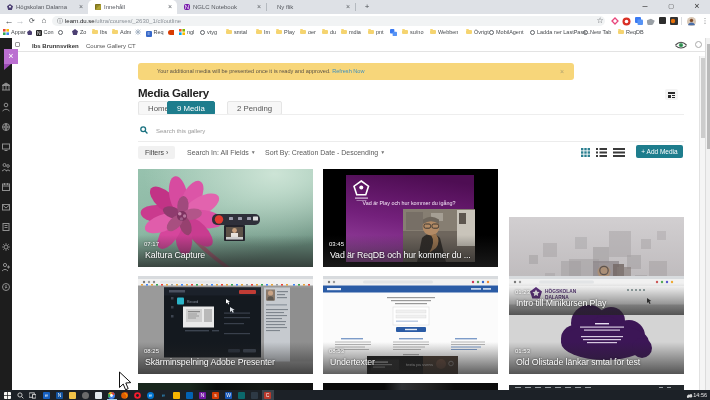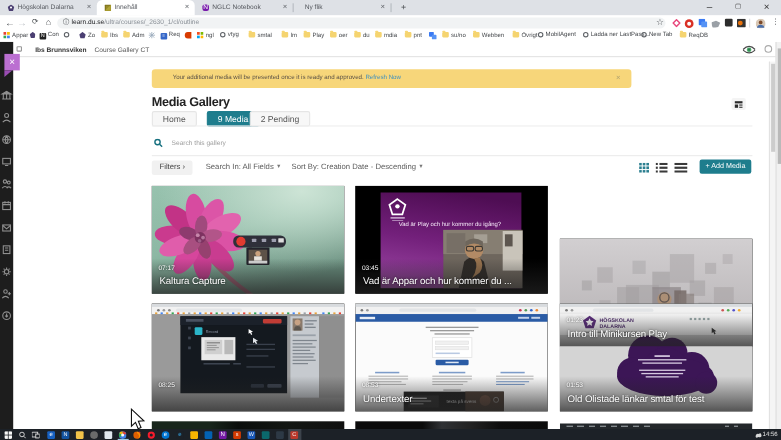--- a/index.html
+++ b/index.html
@@ -284,21 +284,21 @@
 
   <div id="banner">
     <span class="msg">Your additional media will be presented once it is ready and approved. <a>Refresh Now</a></span>
     <span class="bx">×</span>
   </div>
 
   <div id="mgtitle">Media Gallery</div>
   <div id="hdric"></div>
 
   <div class="ptab" style="left:138px;">Home</div>
-  <div class="ptab" id="ptab2" style="left:188px;">9 Media</div>
+  <div class="ptab" id="ptab2" style="left:167px;">9 Media</div>
   <div class="ptab" style="left:227px;">2 Pending</div>
   <div id="tabline"></div>
 
   <div id="searchrow">
     <svg class="mag" viewBox="0 0 10 10">
         <circle cx="4" cy="4" r="3" fill="none" stroke="#17707f" stroke-width="1.6"></circle>
         <path d="M6.3 6.3 L9.3 9.3" stroke="#17707f" stroke-width="1.6"></path>
       </svg>
     <span class="ph">Search this gallery</span>
   </div>
@@ -428,21 +428,21 @@
         <rect x="134" y="41" width="18" height="36" fill="#c9c4ba"></rect>
         <rect x="136" y="44" width="7" height="11" fill="#5d564f"></rect>
         <path d="M94 93 L99 69 Q108 60 117 69 L123 93 Z" fill="#2e2a26"></path>
         <circle cx="108" cy="58" r="8.4" fill="#b28a65"></circle>
         <path d="M100 55 Q108 49.5 116 55 L116 50.5 Q108 45 100 50.5 Z" fill="#6e665c"></path>
         <rect x="101" y="55" width="6.6" height="4.2" rx="1.5" fill="none" stroke="#3c3833" stroke-width="1"></rect>
         <rect x="109" y="55" width="6.6" height="4.2" rx="1.5" fill="none" stroke="#3c3833" stroke-width="1"></rect>
         <path d="M113 65 Q118 72 113 79 L106 84 Q113 73 108 66 Z" fill="#9b754f"></path>
       </g>
     </svg>
-    <div class="shade"></div><div class="dur">03:45</div><div class="vt">Vad är Appar och hur kommer du ...</div>
+    <div class="shade"></div><div class="dur">03:45</div><div class="vt">Vad är ReqDB och hur kommer du ...</div>
   </div>
   <div class="tile" id="t3" style="left:509px;top:131px;margin-top:48px;">
     <svg width="175" height="98" viewBox="0 0 175 98">
       <defs>
         <linearGradient id="g3" x1="0" y1="0" x2="0" y2="1">
           <stop offset="0" stop-color="#d2cfd1"></stop>
             <stop offset="1" stop-color="#b3afb1"></stop>
         </linearGradient>
       </defs>
       <rect width="175" height="98" fill="url(#g3)"></rect>
@@ -560,21 +560,21 @@
           <rect x="128" y="39" width="21" height="1.1"></rect>
           <rect x="128" y="42" width="16" height="1.1"></rect>
           <rect x="128" y="45" width="20" height="1.1"></rect>
           <rect x="128" y="48" width="19" height="1.1"></rect>
           <rect x="128" y="51" width="21" height="1.1"></rect>
           <rect x="128" y="54" width="14" height="1.1"></rect>
       </g>
       <path d="M88 23 l0 4.5 l1.3 -1 l1 2 l1 -.6 l-1 -1.9 l1.7 -.3 Z" fill="#fff"></path>
       <rect x="152" y="11.5" width="23" height="74" fill="#8f8f8f"></rect>
     </svg>
-    <div class="shade"></div><div class="dur">08:25</div>
+    <div class="shade"></div><div class="dur">08:25</div><div class="vt">Skärminspelning Adobe Presenter</div>
   </div>
   <div class="tile" id="t5" style="left:323px;top:238px;">
     <svg width="175" height="98" viewBox="0 0 175 98">
       <rect width="175" height="98" fill="#fbfbfb"></rect>
       <rect width="175" height="9.5" fill="#f1f1f1"></rect>
       <rect width="175" height="3" fill="#d8dbde"></rect>
       <g transform="translate(0,4.5)">
         <circle cx="6" cy="1.5" r="1.2" fill="#777"></circle>
           <circle cx="11" cy="1.5" r="1.2" fill="#999"></circle>
         <rect x="40" y="0" width="70" height="3" rx="1.5" fill="#e2e4e6"></rect>

